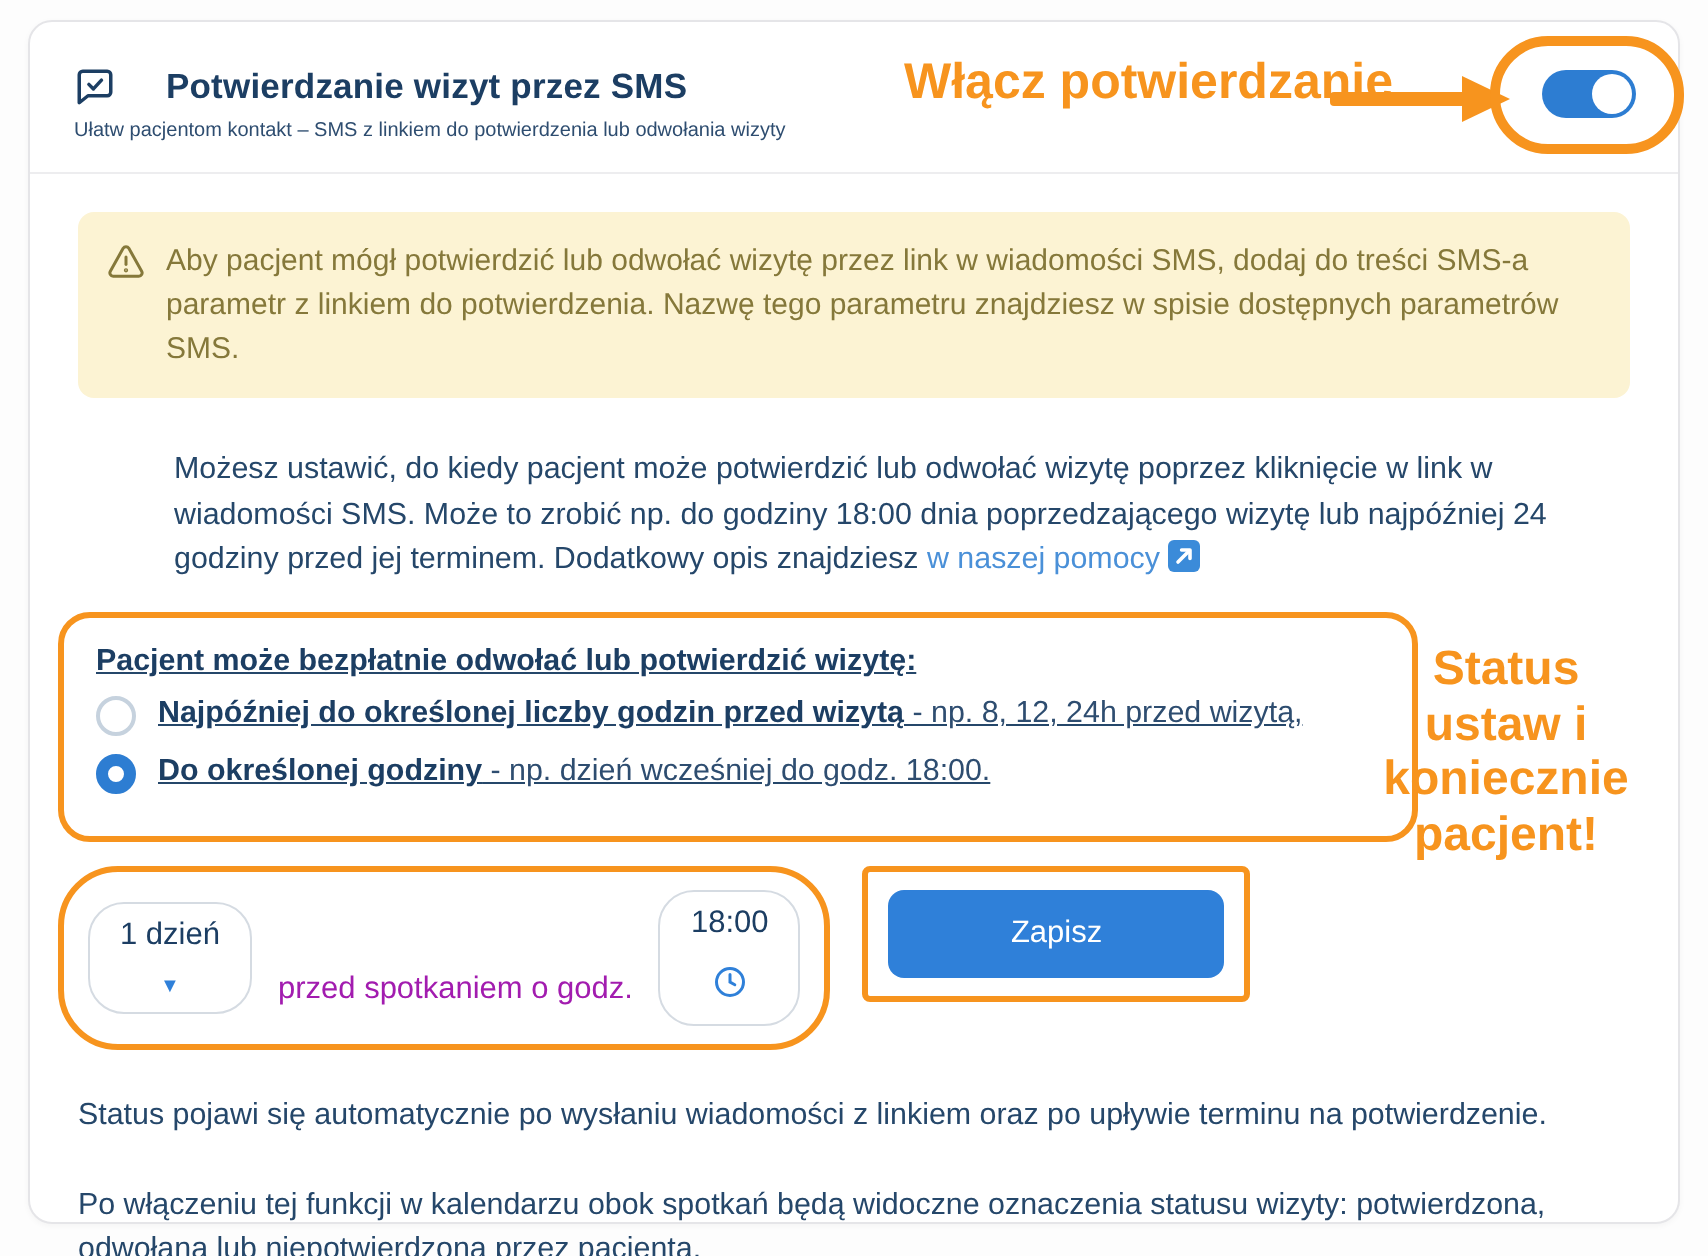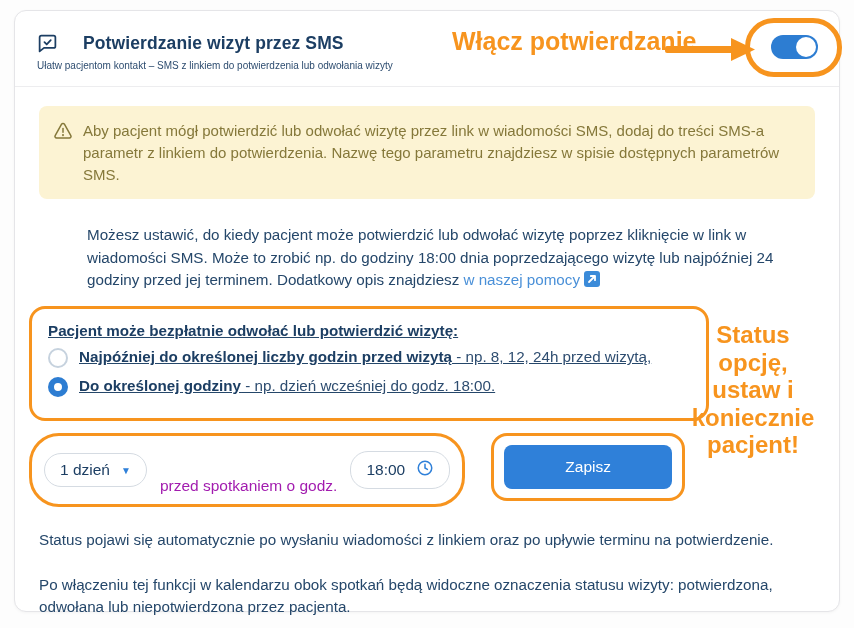--- a/index.html
+++ b/index.html
@@ -38,24 +38,24 @@
   .opt-box { margin-top:13px; margin-left:-10px; width:680px; border:3px solid #F7941E; border-radius:16px; padding:9px 16px 12px;text-decoration:underline; }
   .opt-label { font-size:15.2px; font-weight:bold; color:#1c3e63; margin:4px 0 9px; }
   .radio-row { display:flex; align-items:flex-start; gap:11px; margin:9px 0; font-size:15.2px; }
   .radio { width:20px; height:20px; border-radius:50%; background:#fff; border:2px solid #C6D2DE; flex:0 0 auto; cursor:pointer; }
   .radio.selected { border:6px solid #2D7DD2; }
   .radio-row b { color:#1c3e63; }
   .radio-row .rest { color:#2e4d70; }
   
   .settings-row { margin-top:12px; display:flex; align-items:flex-start; }
   .time-box { margin-left:-10px; display:flex; align-items:center; gap:13px; border:3px solid #F7941E; border-radius:30px; padding:9px 12px; }
-  .pill { display:flex; align-items:center; gap:11px; border:1.5px solid #D5DBE2; border-radius:18px; padding:7px 15px; background:#fff; font-size:15.5px; color:#1c3e63; cursor:pointer; }
+  .pill { display:flex; align-items:center; gap:11px; border:1.5px solid #D5DBE2; border-radius:18px; padding:7px 15px; background:#fff; font-size:15.5px; color:#1c3e63; cursor:pointer;flex-direction:column; }
   .pill .chev { font-size:10px; color:#2F80D9; }
   .mid-text { font-size:15.5px; color:#a21caf;margin-top:32px; }
-  .save-box { margin-left:26px; border:3px solid #F7941E; border-radius:16px; padding:9px 10px; }
+  .save-box { margin-left:16px; border:3px solid #F7941E; border-radius:4px; padding:9px 10px; }
   .save-btn { width:168px; height:44px; background:#2F80D9; color:#fff; border:none; border-radius:8px; font-size:15.5px; font-family:"Liberation Sans",sans-serif; cursor:pointer; }
   .save-note { position:absolute; right:6px; top:310px; width:160px; text-align:center; font-size:24px; line-height:1.15; font-weight:bold; color:#F7941E; }
   .save-note span { display:block; }
   
   .footer-p { margin-top:22px; font-size:15.2px; line-height:1.47; color:#25476a; }
 </style>
 </head>
 <body>
 
 <div class="card">
@@ -136,19 +136,18 @@
       </div>
     </div>
 
     <div class="footer-p">Status pojawi się automatycznie po wysłaniu wiadomości z linkiem oraz po upływie terminu na potwierdzenie.</div>
     <div class="footer-p">Po włączeniu tej funkcji w kalendarzu obok spotkań będą widoczne oznaczenia statusu wizyty: potwierdzona, odwołana lub niepotwierdzona przez pacjenta.</div>
 
   </div>
 
   <div class="save-note">
     <span>Status</span>
-    <span>opcję,</span>
     <span>ustaw i</span>
     <span>koniecznie</span>
     <span>pacjent!</span>
   </div>
 
 </div>
 
 </body></html>

